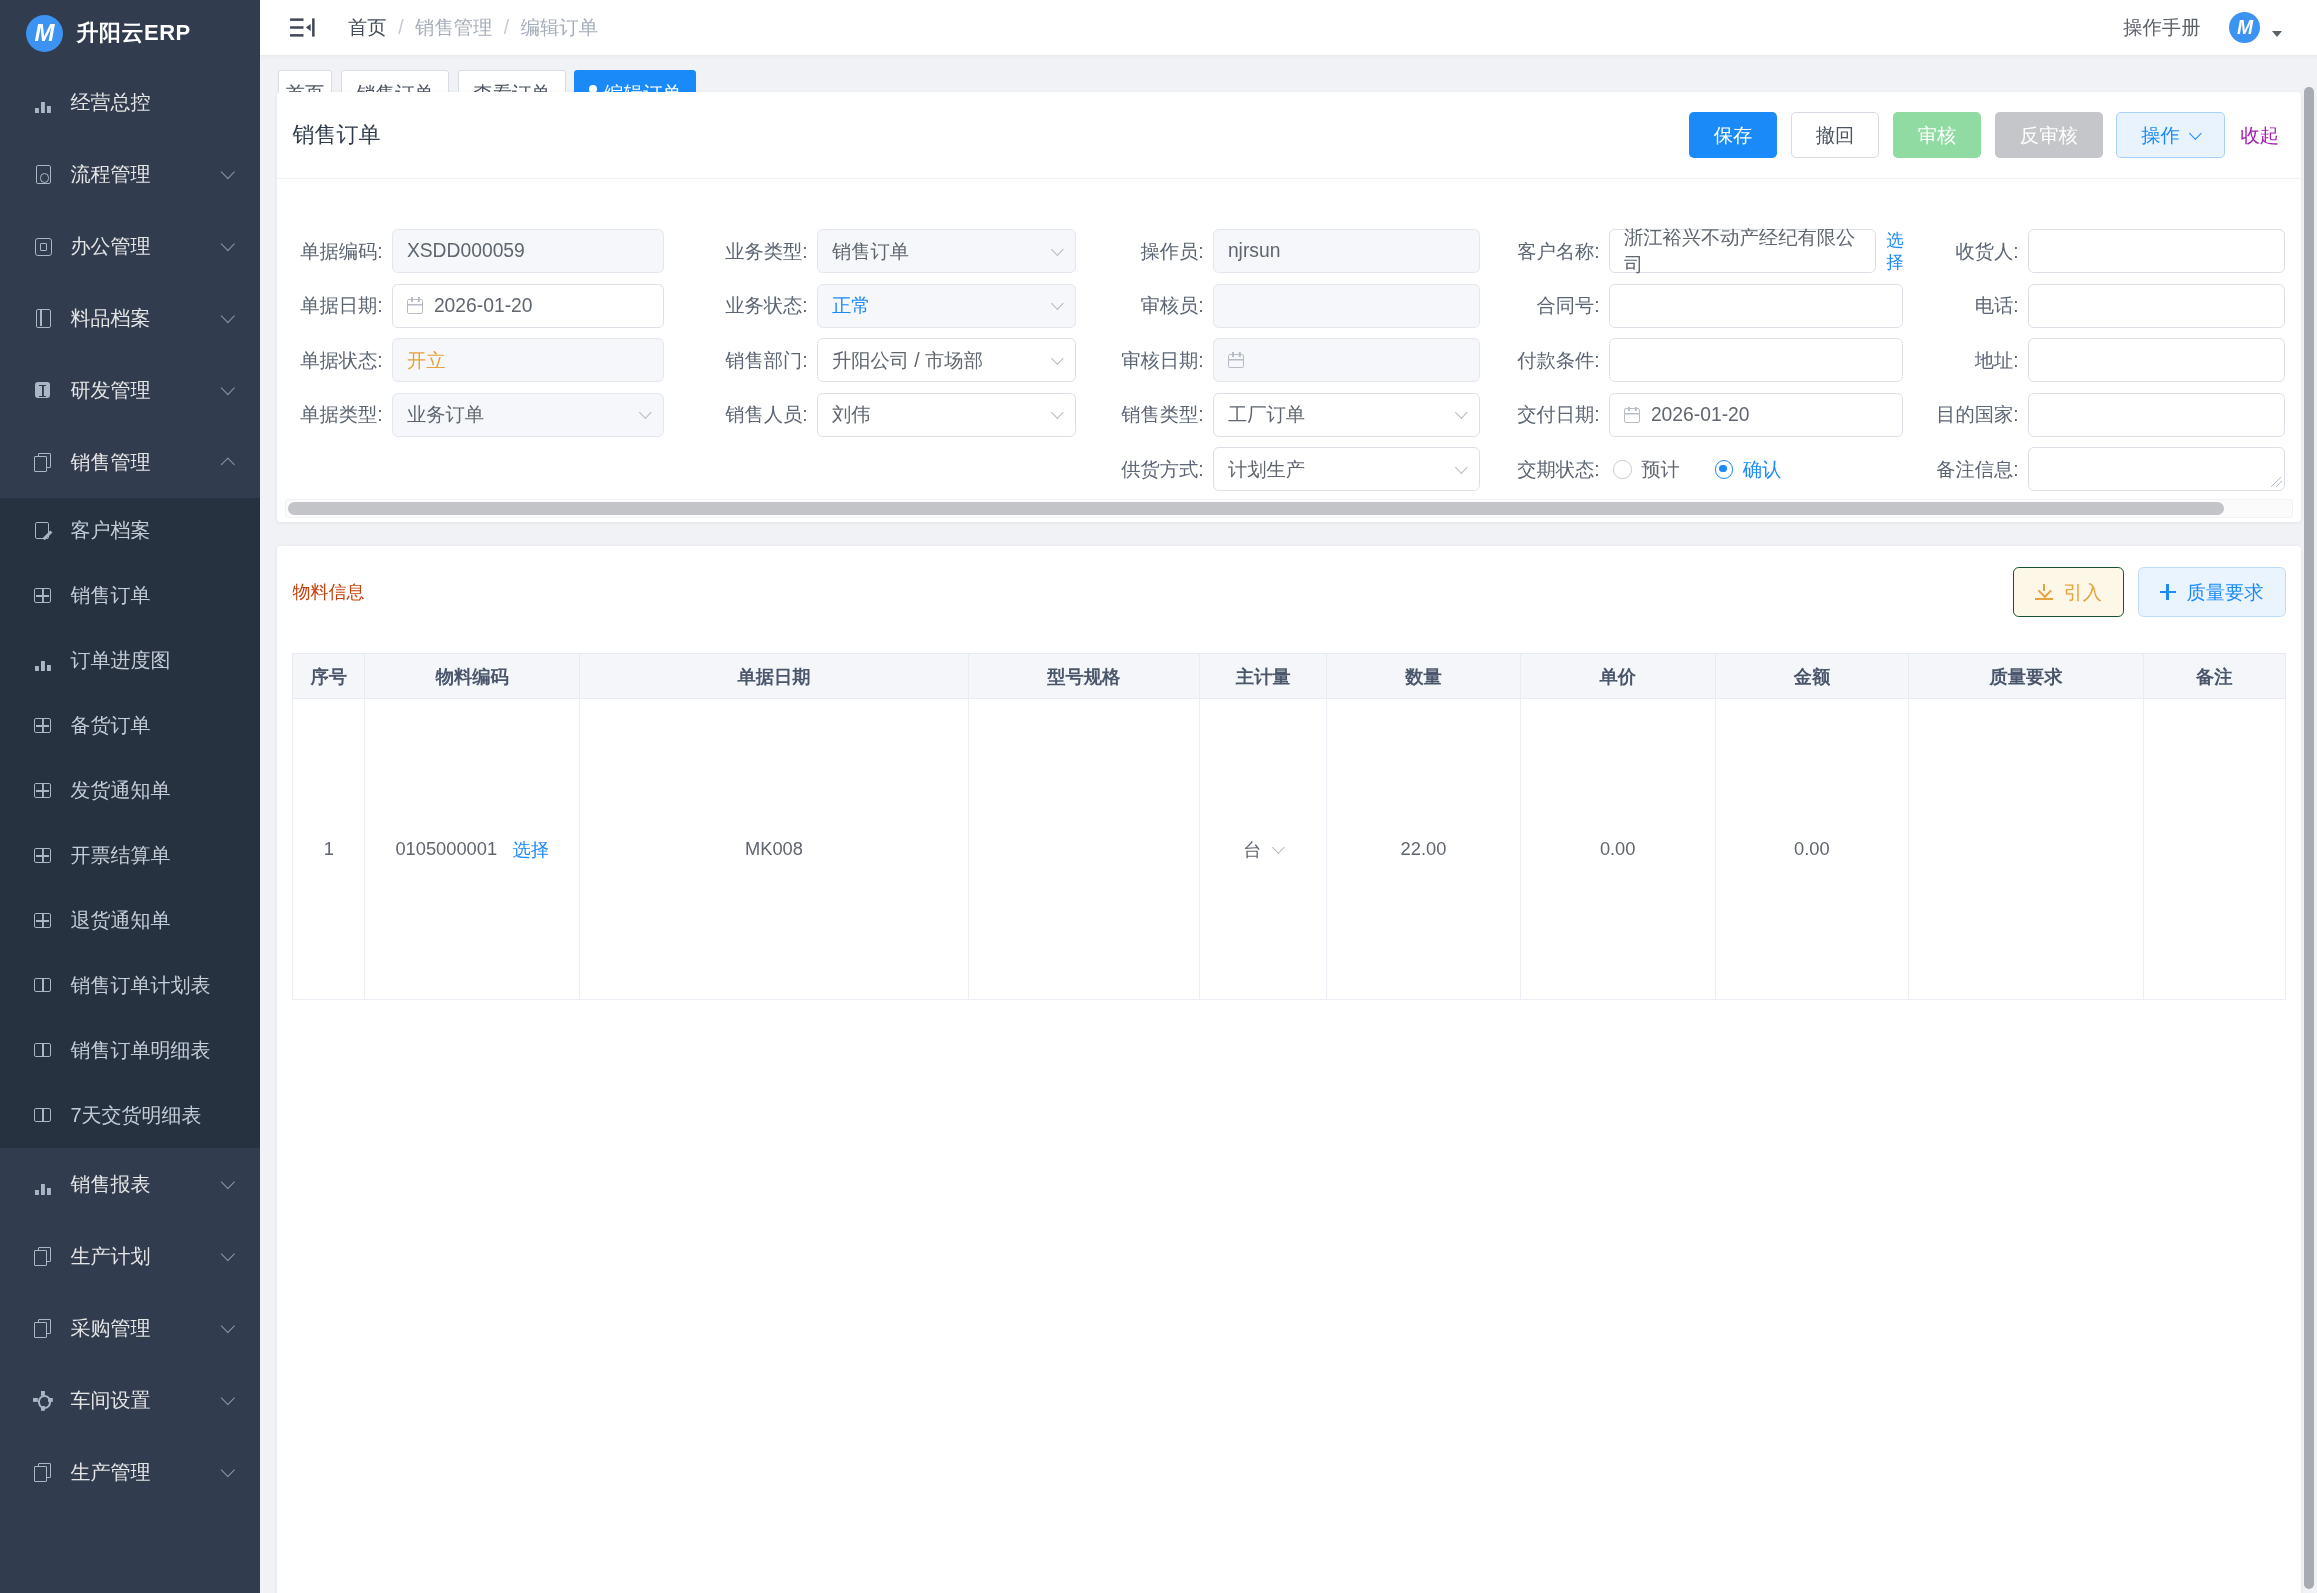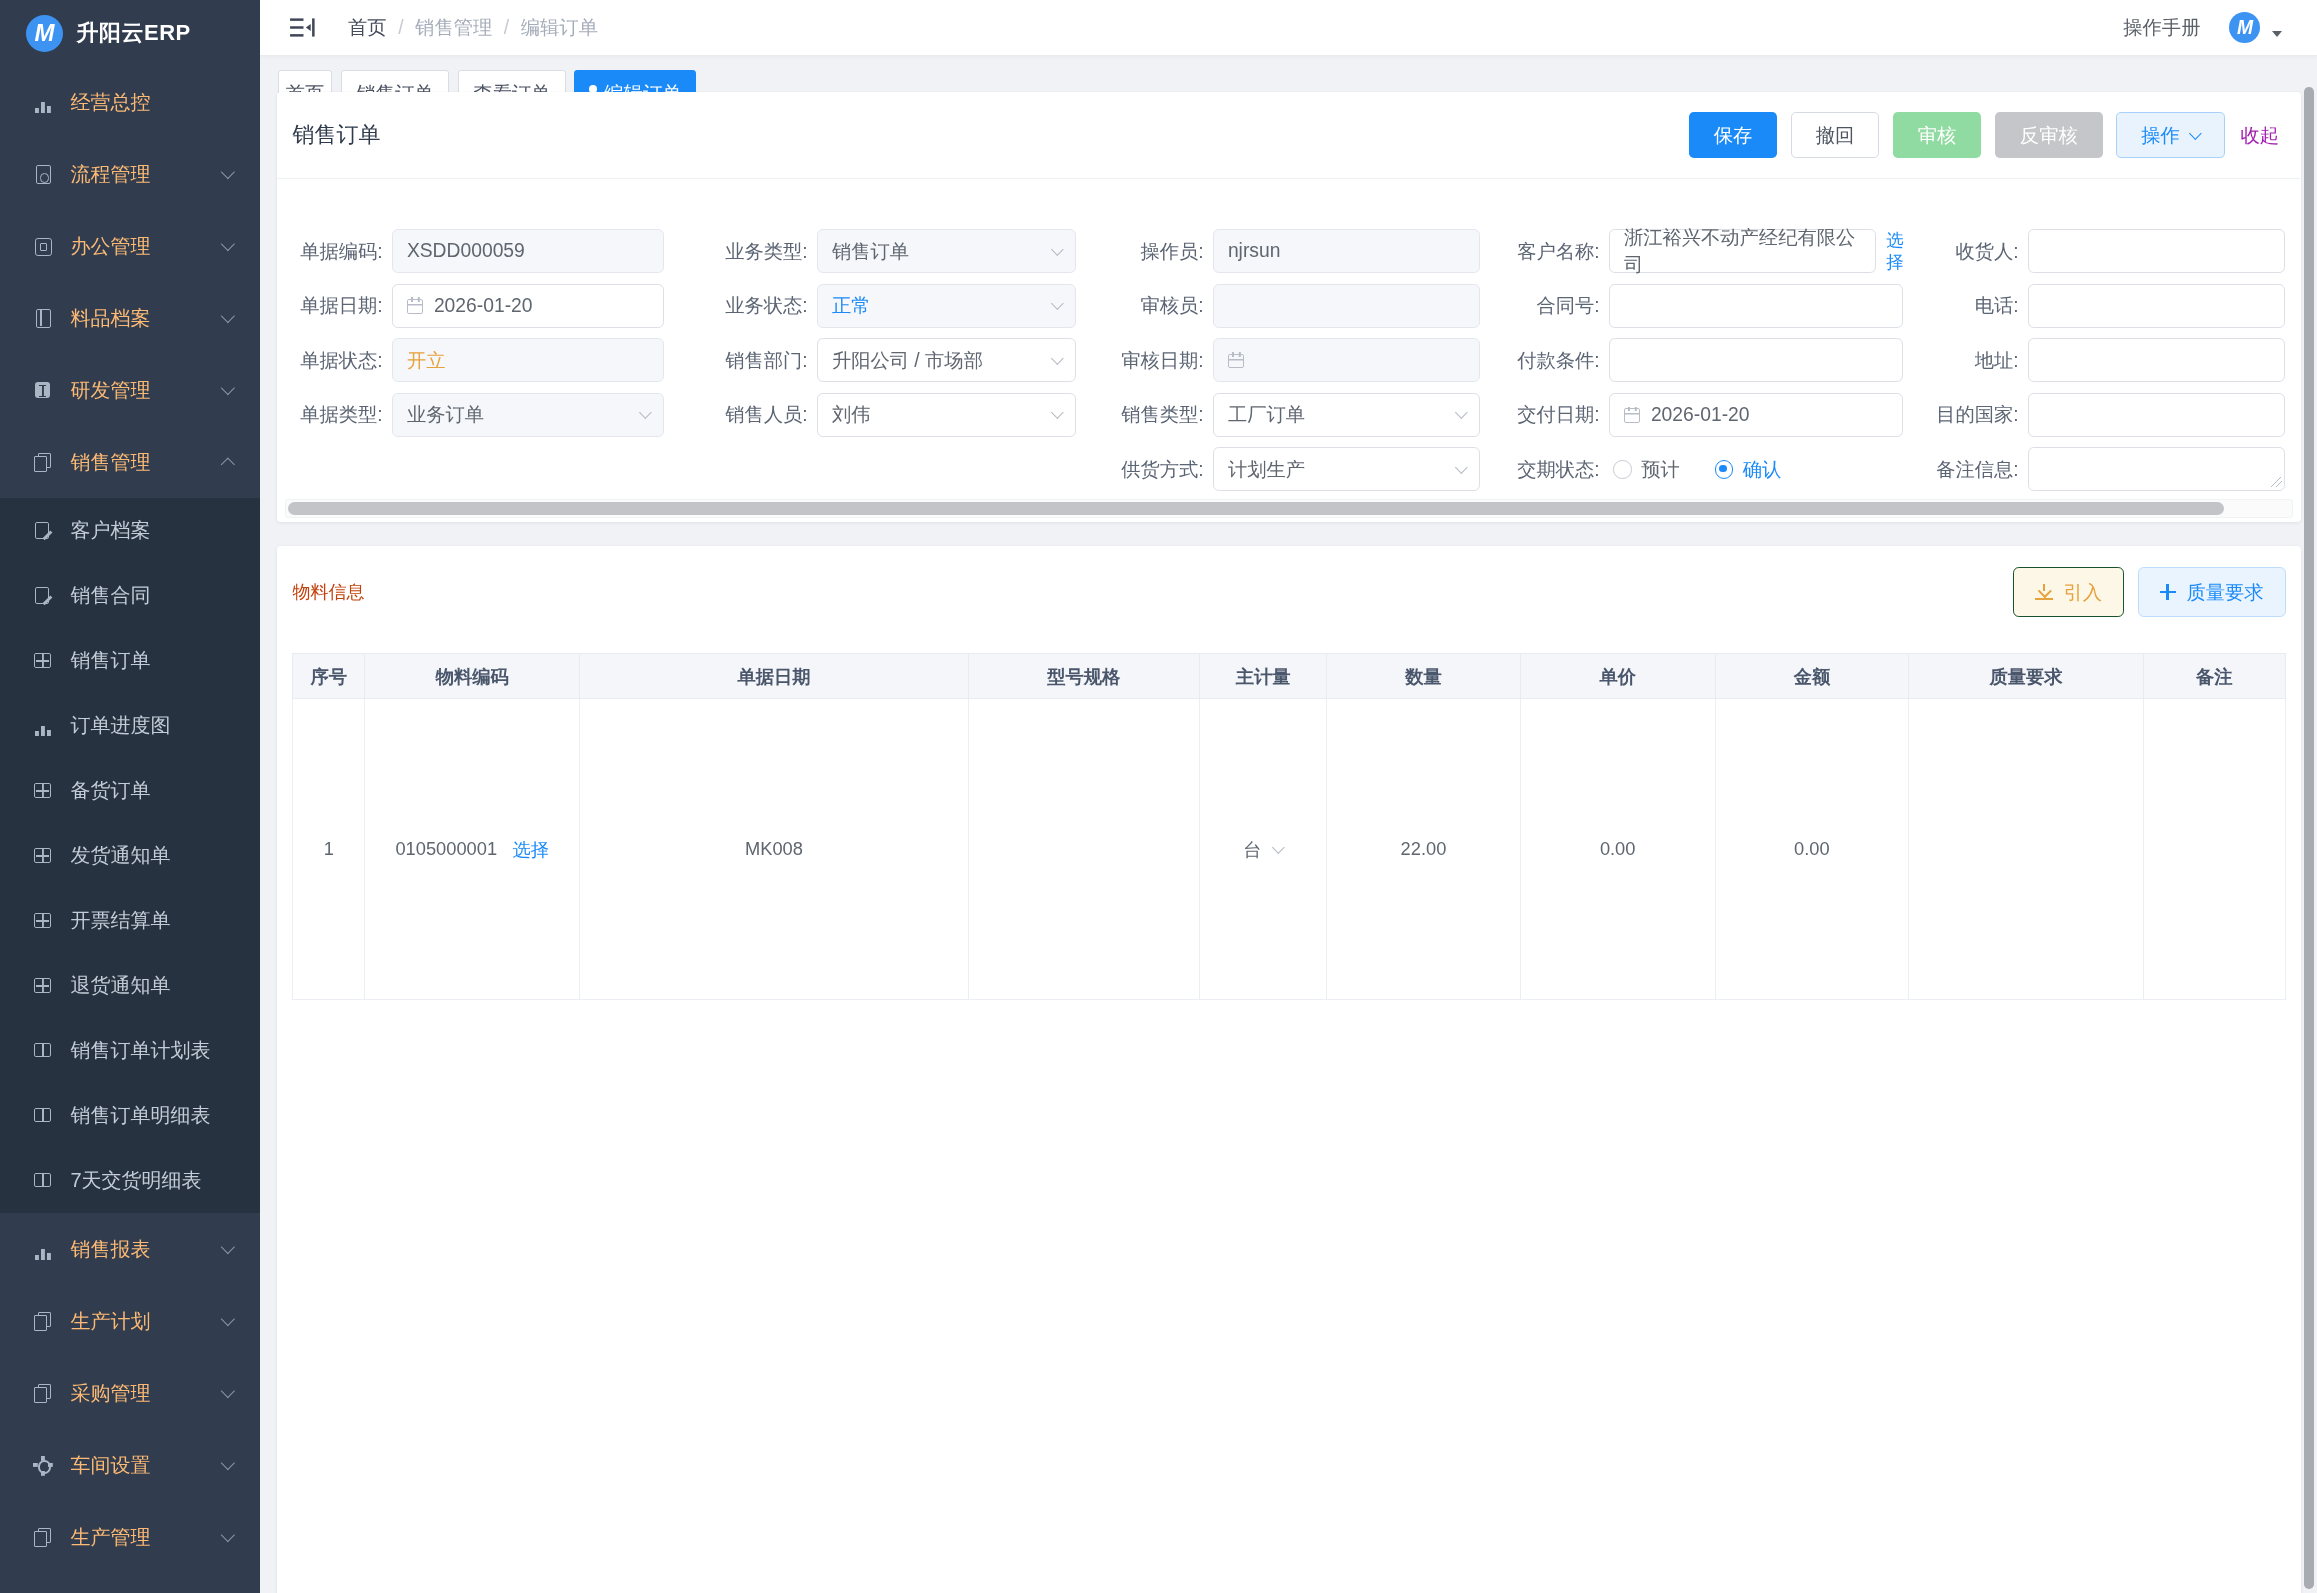--- a/index.html
+++ b/index.html
@@ -10,21 +10,21 @@
     font-family:"Liberation Sans","DejaVu Sans",sans-serif;
     color:#5f6670;
   }
   a { text-decoration:none; cursor:pointer; }
 
   
   .sidebar { position:absolute; left:0; top:0; width:260px; height:1593px; background:#313d4f; overflow:hidden; z-index:6; }
   .logo-row { height:66px; display:flex; align-items:center; gap:13.5px; padding-left:26px; }
   .logo-circle { width:37px; height:37px; border-radius:50%; background:#3d93f2; color:#fff; font-style:italic; font-weight:700; font-size:24px; display:flex; align-items:center; justify-content:center; flex:none; }
   .logo-text { color:#fff; font-size:22px; font-weight:700; letter-spacing:0.5px; }
-  .mi { height:72px; display:flex; align-items:center; padding:0 27px 0 32px; color:#fdba74; font-size:20px; cursor:pointer; }
+  .mi { height:72px; display:flex; align-items:center; padding:0 27px 0 32px; color:#e5e5e5; font-size:20px; cursor:pointer; }
   .submenu { background:#273240; }
   .submenu .mi { height:65px; color:#c3ccd7; }
   .mi .lbl { flex:1; margin-left:17.4px; white-space:nowrap; }
   .chevron { width:9.7px; height:9.7px; border-right:1.9px solid #8b96a5; border-bottom:1.9px solid #8b96a5; transform:rotate(45deg); margin-top:-3.9px; flex:none; }
   .chevron.up { transform:rotate(-135deg); margin-top:5.8px; }
 
   
   .ic { position:relative; width:21px; height:21px; flex:none; }
   .ic-chart { background-image:linear-gradient(#aab6c4,#aab6c4),linear-gradient(#aab6c4,#aab6c4),linear-gradient(#aab6c4,#aab6c4); background-size:3.9px 8.7px,3.9px 14.5px,3.9px 10.6px; background-position:2.9px 16.4px,8.7px 10.6px,14.5px 14.5px; background-repeat:no-repeat; }
   .ic-copy::before { content:""; position:absolute; top:1px; left:5.8px; width:11.6px; height:13.5px; border:1.9px solid #aab6c4; border-radius:1px; }
@@ -168,24 +168,20 @@
     </div>
     <div class="mi">
       <span class="ic ic-copy"></span>
       <span class="lbl">销售管理</span>
       <span class="chevron up"></span>
     </div>
     <div class="submenu">
       <div class="mi">
         <span class="ic ic-doc-edit"></span>
         <span class="lbl">客户档案</span>
-      </div>
-      <div class="mi">
-        <span class="ic ic-doc-edit"></span>
-        <span class="lbl">销售合同</span>
       </div>
       <div class="mi">
         <span class="ic ic-table"></span>
         <span class="lbl">销售订单</span>
       </div>
       <div class="mi">
         <span class="ic ic-chart"></span>
         <span class="lbl">订单进度图</span>
       </div>
       <div class="mi">

